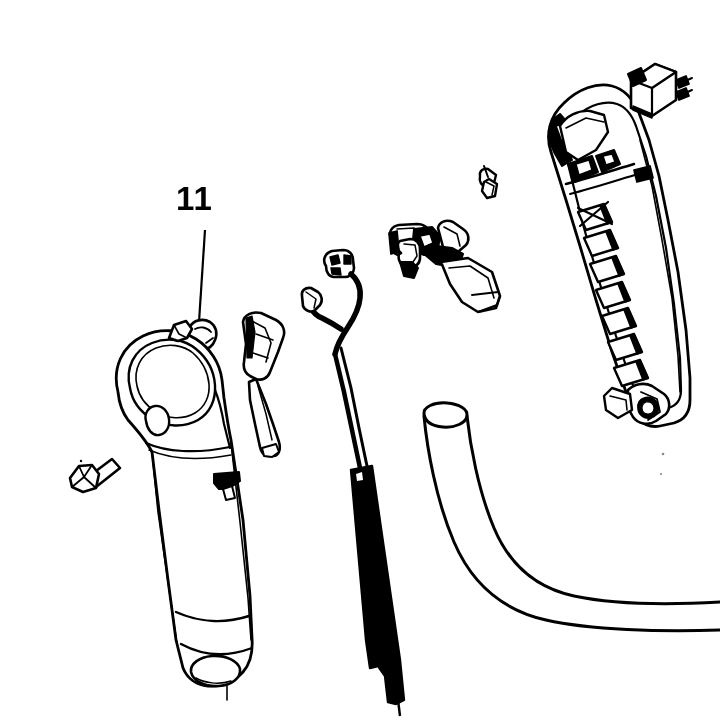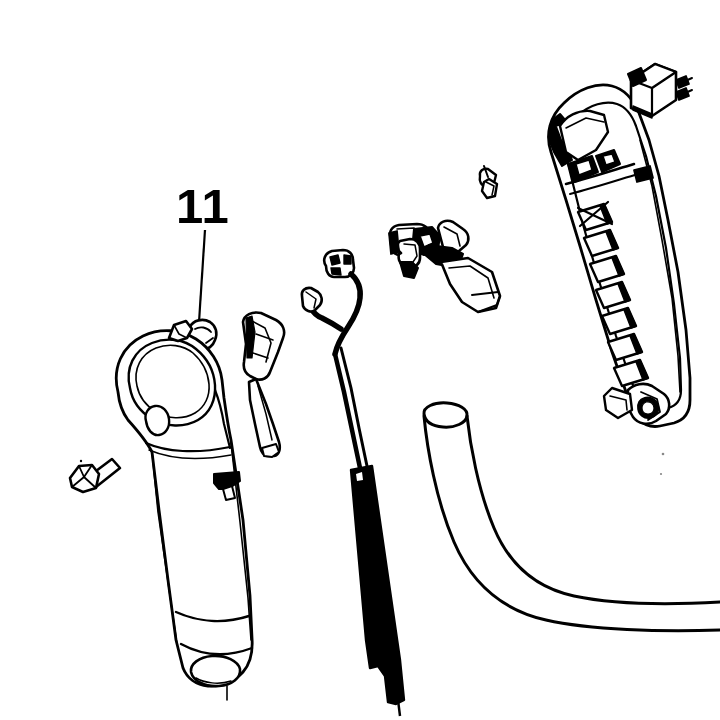--- a/index.html
+++ b/index.html
@@ -22,21 +22,21 @@
     top: 0;
     left: 0;
     width: 720px;
     height: 720px;
     display: block;
   }
   .callout-number {
     position: absolute;
     font-family: "Liberation Sans", sans-serif;
     font-weight: bold;
-    font-size: 49px;
+    font-size: 33px;
     line-height: 1;
     color: #000000;
     letter-spacing: 1px;
     user-select: none;
   }
 </style>
 </head>
 <body>
 
 <div id="diagram-root">

